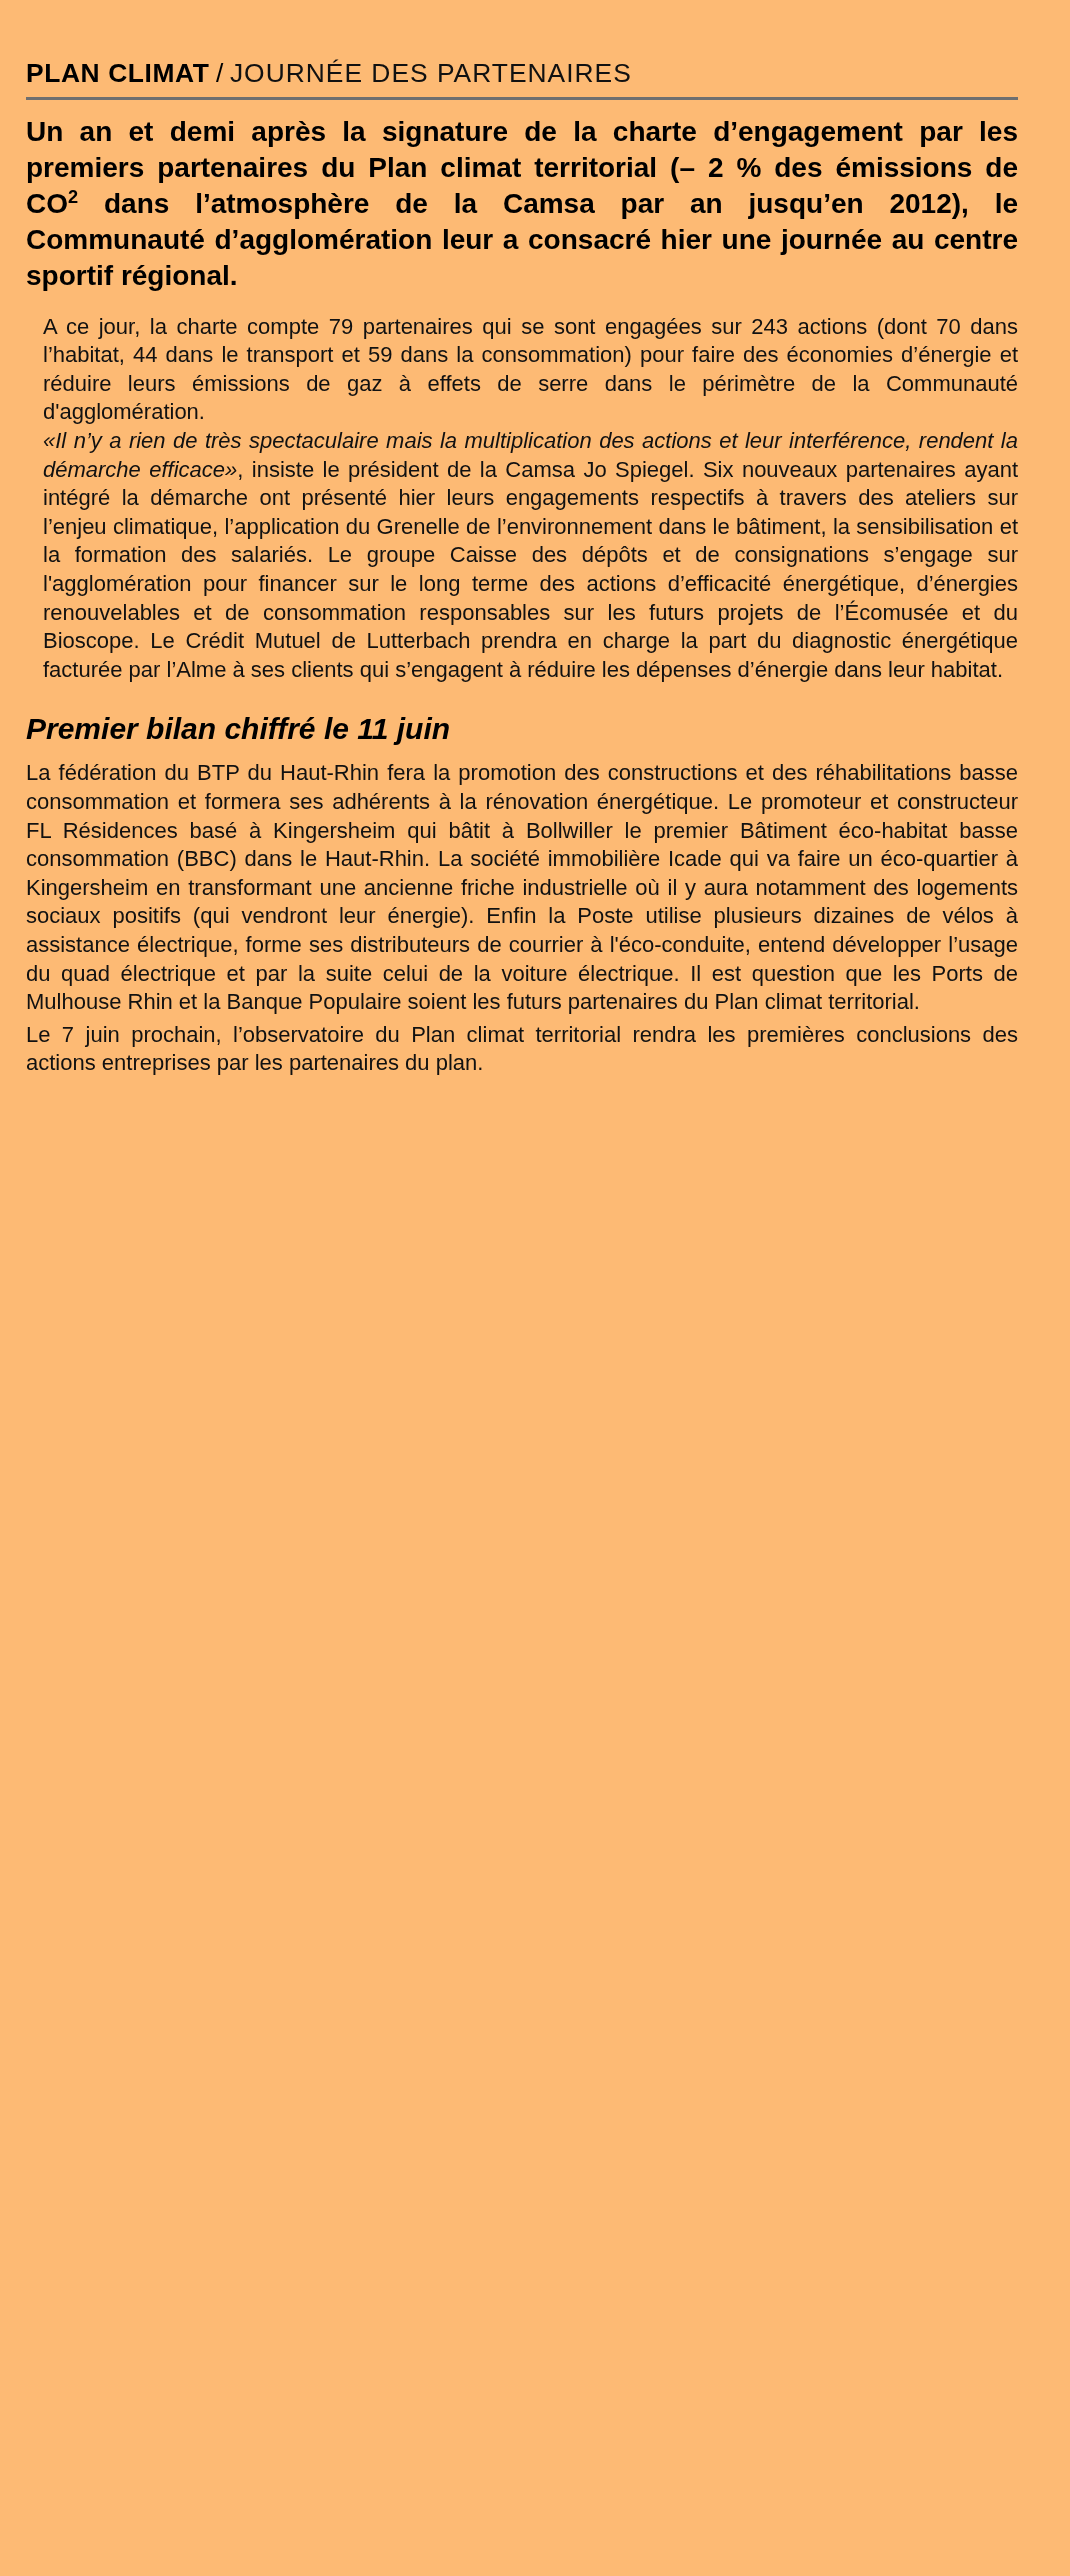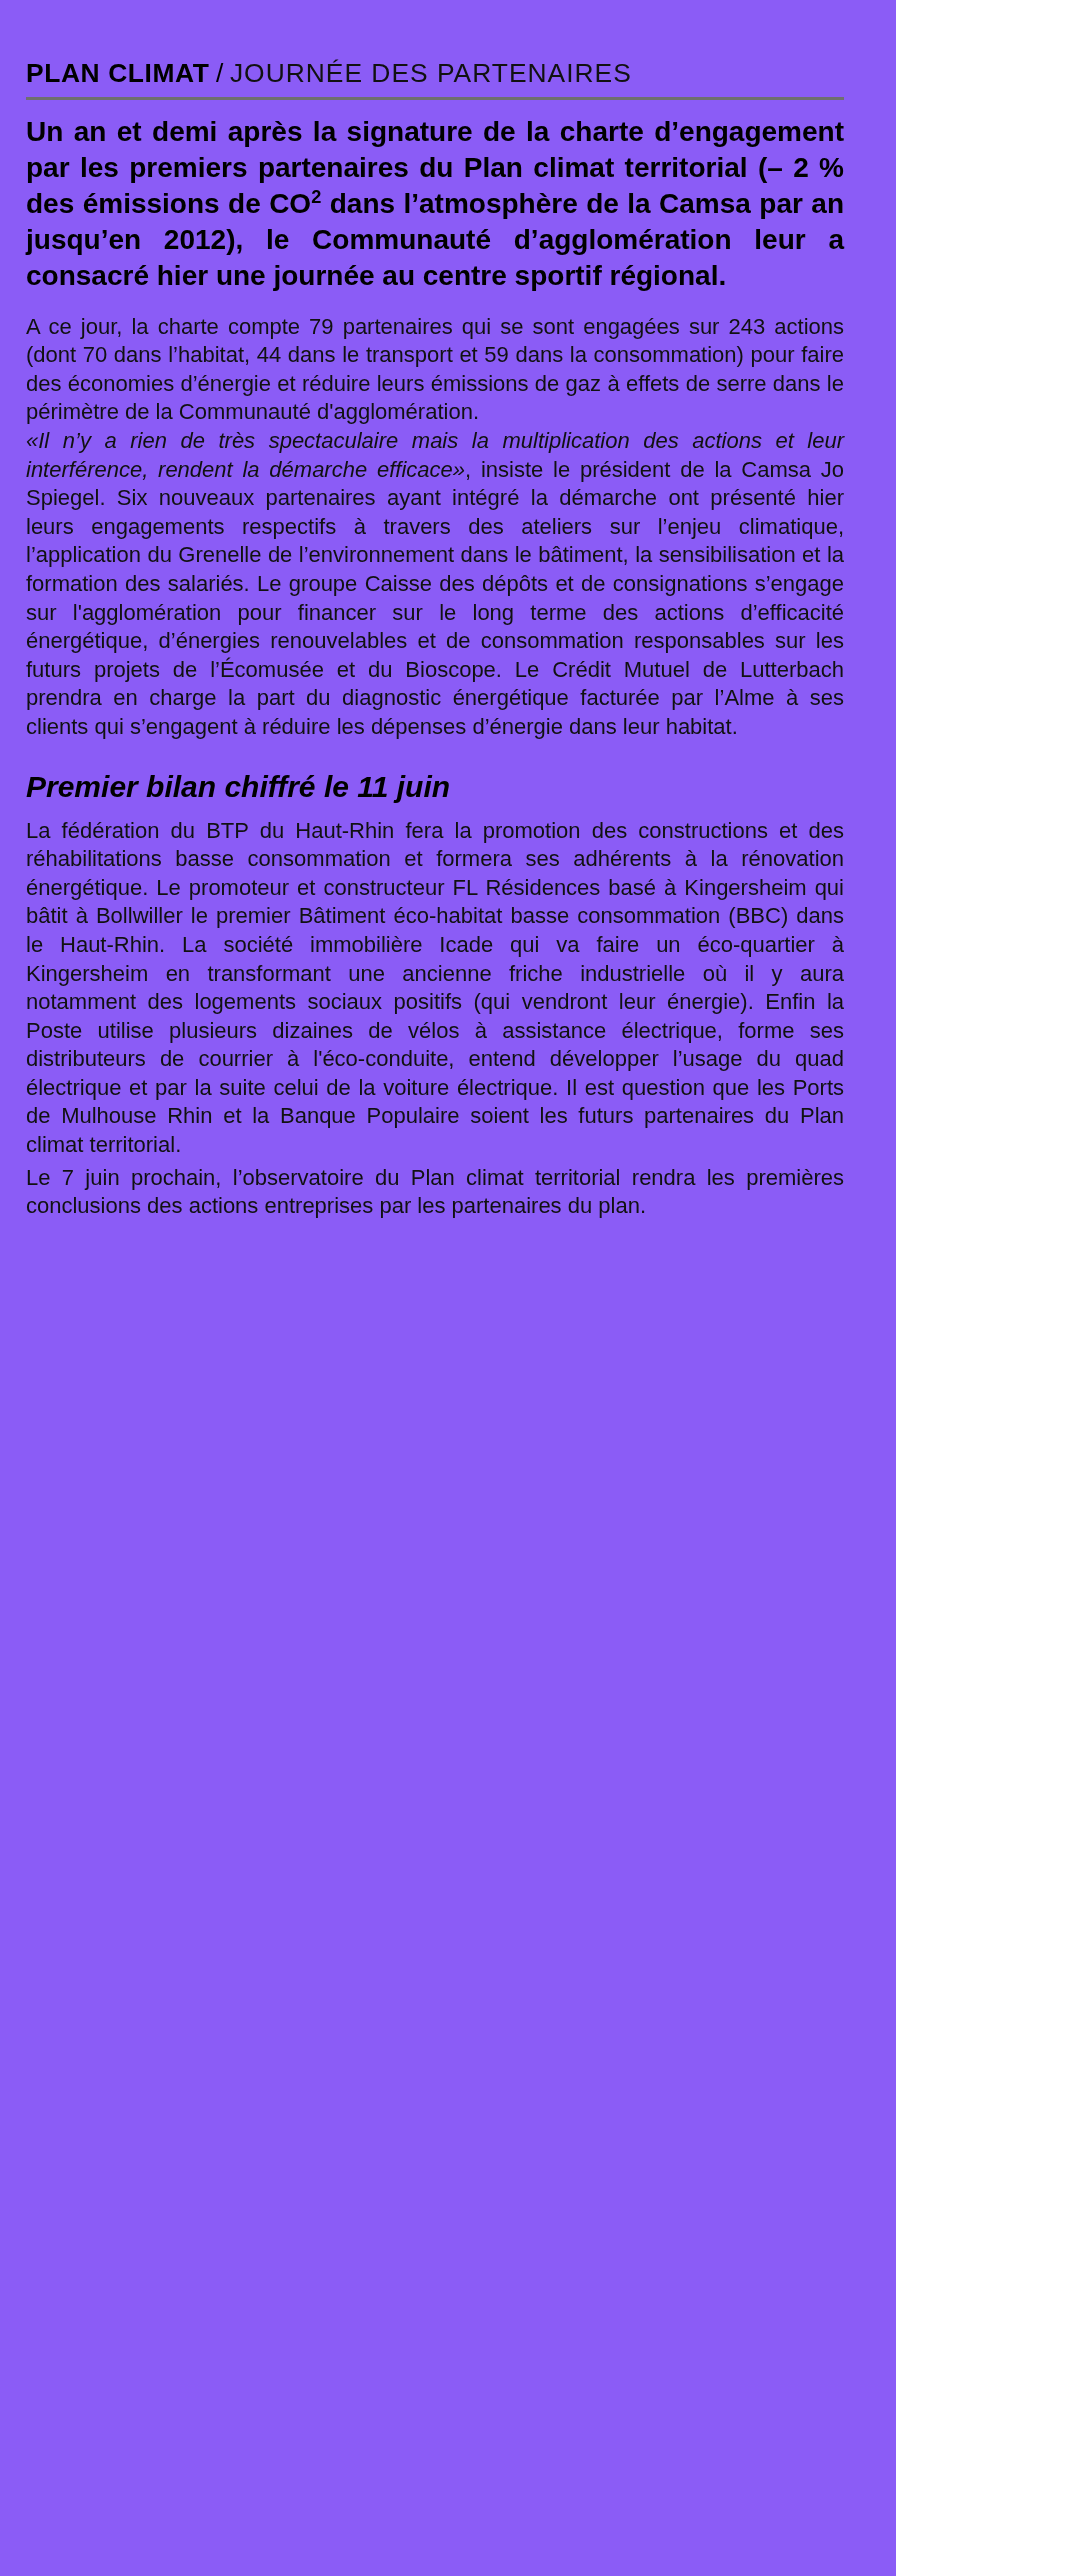--- a/index.html
+++ b/index.html
@@ -9,26 +9,26 @@
   }
   body {
     width: 1070px;
     min-height: 2576px;
     font-family: "Liberation Sans", sans-serif;
     color: #000000;
     -webkit-font-smoothing: antialiased;
   }
 
   .page {
-    width: 896px;
+    width: 1070px;
     min-height: 2576px;
     box-sizing: border-box;
     padding: 58px 52px 21px 26px;
     position: relative;
-    background: #8b5cf6;
+    background: #fdba74;
   }
 
   
   .kicker {
     display: flex;
     align-items: baseline;
     gap: 0;
     font-size: 26.4px;
     letter-spacing: 0.3px;
     white-space: nowrap;
@@ -84,21 +84,21 @@
 
   
   .body-text {
     font-size: 22px;
     line-height: 1.30;
     text-align: justify;
     text-justify: inter-word;
     margin: 0 0 3.9px 0;
     color: #111;
   }
-  .body-text.tight { margin-bottom: 0; }
+  .body-text.tight { margin-bottom: 0; margin-left: 17px; }
   .quote {
     font-style: italic;
   }
 
   
   .subhead {
     font-size: 30px;
     font-weight: bold;
     line-height: 1.1;
     margin: 28px 0 14px 0;

